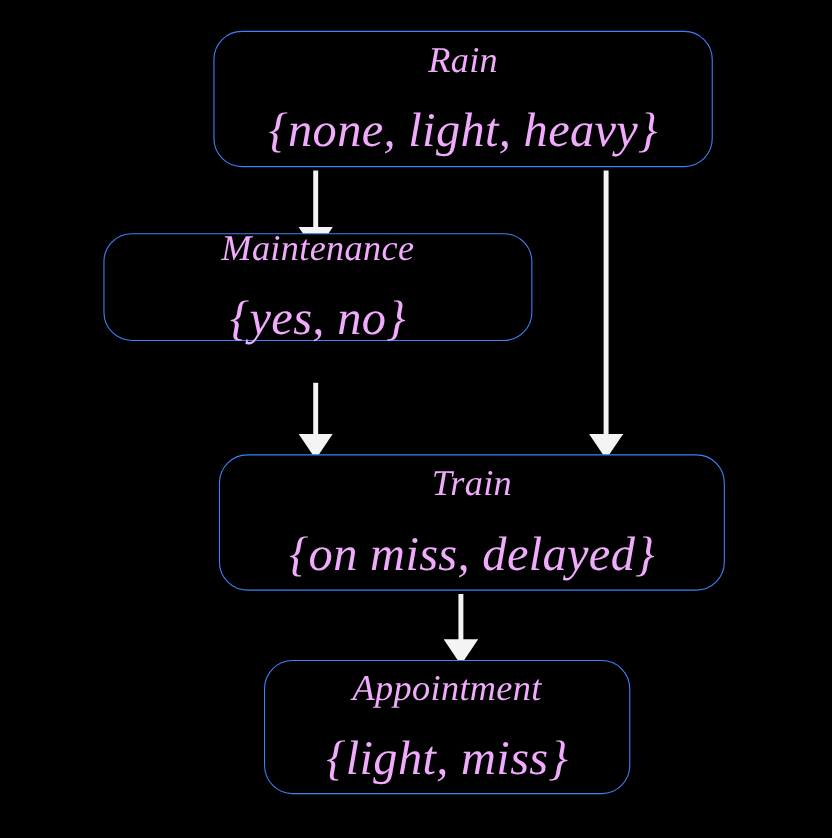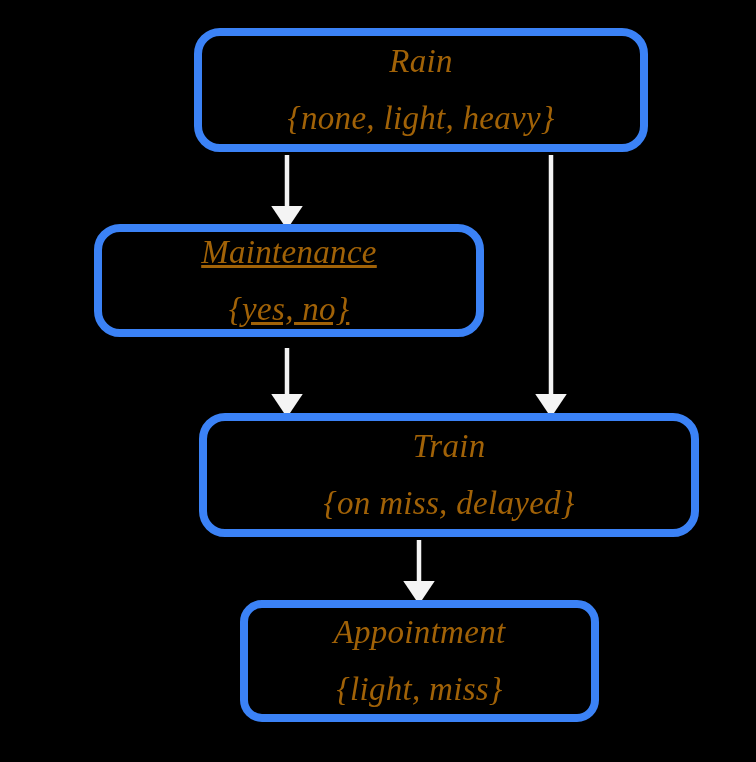--- a/index.html
+++ b/index.html
@@ -21,51 +21,51 @@
     left: 0;
     top: 0;
     width: 756px;
     height: 762px;
     pointer-events: none;
   }
   .node {
     position: absolute;
     box-sizing: border-box;
     background: #000000;
-    border: 8px solid #3b82f6;
+    border: 1px solid #3b82f6;
     border-radius: 26px;
     display: flex;
     flex-direction: column;
     align-items: center;
     justify-content: center;
     text-align: center;
-    color: #a16207;
+    color: #f0abfc;
     font-style: italic;
     line-height: 1.18;
     text-rendering: optimizeLegibility;
   }
   .node-name {
     display: block;
     font-size: 33px;
     font-style: italic;
     letter-spacing: 0.3px;
     white-space: nowrap;
   }
   .node-states {
     display: block;
-    font-size: 33px;
+    font-size: 44px;
     font-style: italic;
     letter-spacing: 0.3px;
     white-space: nowrap;
     margin-top: 18px;
   }
   #node-rain        { left: 194px; top: 28px;  width: 454px; height: 124px; }
-  #node-maintenance { left: 94px;  top: 224px; width: 390px; height: 113px; text-decoration: underline; }
-  #node-train       { left: 199px; top: 413px; width: 500px; height: 124px; font-family: Liberation Serif, serif; }
-  #node-appointment { left: 240px; top: 600px; width: 359px; height: 122px; border-radius: 22px; }
+  #node-maintenance { left: 94px;  top: 212px; width: 390px; height: 98px; }
+  #node-train       { left: 199px; top: 413px; width: 460px; height: 124px; font-family: Liberation Serif, serif; }
+  #node-appointment { left: 240px; top: 600px; width: 333px; height: 122px; }
 </style>
 </head>
 <body>
 
 <div id="stage">
 
   <svg id="edge-layer" viewBox="0 0 756 762" width="756" height="762" aria-hidden="true">
     <defs>
       <marker id="arrowhead" markerWidth="7" markerHeight="7" refX="2.2" refY="3.5" orient="auto" markerUnits="strokeWidth">
         <path d="M 0 0 L 5.2 3.5 L 0 7 z" fill="#f4f4f4"></path>

